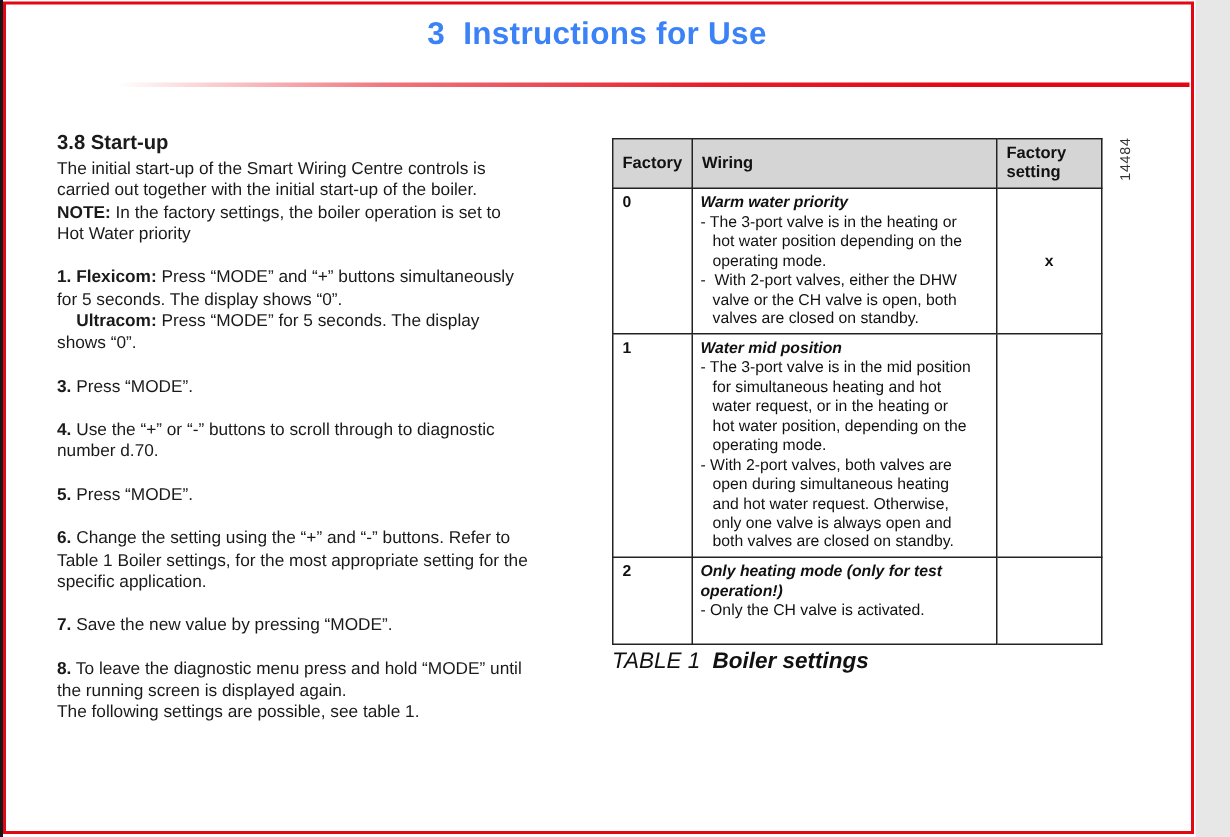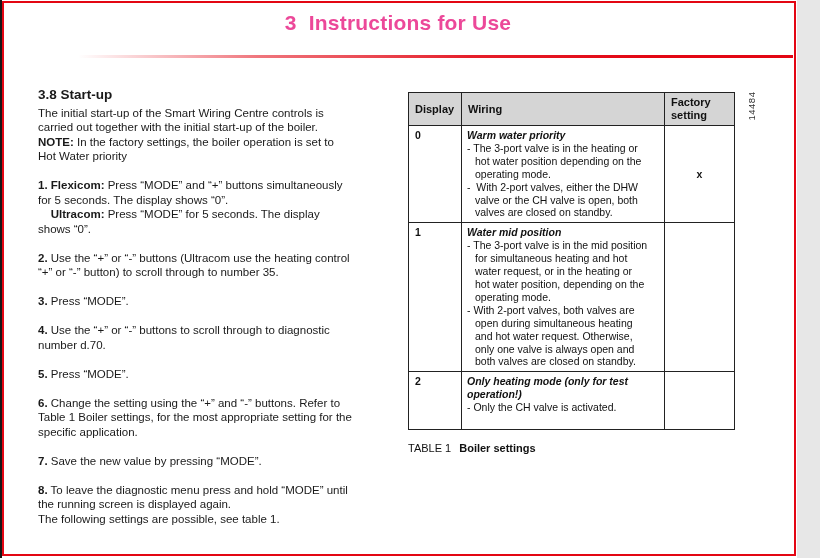--- a/index.html
+++ b/index.html
@@ -7,21 +7,21 @@
     width:820px; height:558px; position:relative; overflow:hidden;
     background:#ffffff; font-family:"Liberation Sans", sans-serif; color:#1a1a1a;
   }
   .gray-strip { position:absolute; top:0; right:0; width:23px; height:558px; background:#e7e7e7; }
   .black-edge { position:absolute; top:0; left:0; width:2px; height:558px; background:#161616; }
   .red-frame  { position:absolute; top:1px; left:2px; right:24px; bottom:2px;
                 border:2px solid #e30613; pointer-events:none; }
 
   .page-title {
     position:absolute; top:11px; left:0; right:24px; text-align:center;
-    font-size:21px; font-weight:bold; letter-spacing:0.2px; color:#ec4899;
+    font-size:21px; font-weight:bold; letter-spacing:0.2px; color:#3b82f6;
   }
   .header-rule {
     position:absolute; top:55px; left:78px; right:27px; height:3px;
     background:linear-gradient(to right, rgba(227,6,19,0) 0%, rgba(227,6,19,0.55) 25%, rgba(227,6,19,0.9) 55%, #e30613 80%);
   }
 
   
   .left-col { position:absolute; left:38px; top:88px; width:378px;
               font-size:11.5px; line-height:14.5px; }
   .section-heading { font-size:13.5px; font-weight:bold; margin:0 0 3px 0; }
@@ -37,21 +37,21 @@
     background:#d5d5d5; font-weight:bold; font-size:11px; line-height:13px;
     vertical-align:middle; padding:3px 6px;
   }
   .settings td { padding:3px 5px; }
   .settings td.display-cell { font-weight:bold; padding-left:6px; }
   .settings td.factory-cell { text-align:center; vertical-align:middle; font-weight:bold; }
   .settings tbody tr:nth-child(3) { height:58px; }
   .cell-title { font-weight:bold; white-space:pre;font-style:italic; }
   .bullet { padding-left:8px; text-indent:-8px; white-space:pre; }
 
-  .caption { margin-top:12px; font-size:11px; color:#111; }
+  .caption { margin-top:2px; font-size:15px; color:#111;font-style:italic; }
   .caption .cap-bold { font-weight:bold; margin-left:8px; }
 
   .side-code {
     position:absolute; left:737px; top:101px; width:28px; text-align:center;
     transform:rotate(-90deg); transform-origin:center;
     font-size:9.5px; letter-spacing:0.5px; color:#333;
   }
 </style>
 </head>
 <body>
@@ -67,22 +67,20 @@
   <div class="section-heading">3.8 Start-up</div>
   <div id="paragraphs">
       <div class="para"><span>The initial start-up of the Smart Wiring Centre controls is
 carried out together with the initial start-up of the boiler.
 </span><span class="b">NOTE:</span><span> In the factory settings, the boiler operation is set to
 Hot Water priority</span></div>
       <div class="para"><span class="b">1. Flexicom:</span><span> Press “MODE” and “+” buttons simultaneously
 for 5 seconds. The display shows “0”.
 &nbsp;&nbsp;&nbsp;&nbsp;</span><span class="b">Ultracom:</span><span> Press “MODE” for 5 seconds. The display
 shows “0”.</span></div>
-      <div class="para"><span class="b">2.</span><span> Use the “+” or “-” buttons (Ultracom use the heating control
-“+” or “-” button) to scroll through to number 35.</span></div>
       <div class="para"><span class="b">3.</span><span> Press “MODE”.</span></div>
       <div class="para"><span class="b">4.</span><span> Use the “+” or “-” buttons to scroll through to diagnostic
 number d.70.</span></div>
       <div class="para"><span class="b">5.</span><span> Press “MODE”.</span></div>
       <div class="para"><span class="b">6.</span><span> Change the setting using the “+” and “-” buttons. Refer to
 Table 1 Boiler settings, for the most appropriate setting for the
 specific application.</span></div>
       <div class="para"><span class="b">7.</span><span> Save the new value by pressing “MODE”.</span></div>
       <div class="para"><span class="b">8.</span><span> To leave the diagnostic menu press and hold “MODE” until
 the running screen is displayed again.
@@ -92,21 +90,21 @@
 
 <div class="table-wrap">
   <table class="settings">
     <colgroup>
         <col style="width:53px">
         <col style="width:203px">
         <col style="width:70px">
       </colgroup>
     <thead>
       <tr>
-        <th>Display</th>
+        <th>Factory</th>
         <th>Wiring</th>
         <th>Factory setting</th>
       </tr>
     </thead>
     <tbody id="settings-body">
         <tr>
           <td class="display-cell">0</td>
           <td>
             <div class="cell-title">Warm water priority</div>
             <div class="bullet">- The 3-port valve is in the heating or

